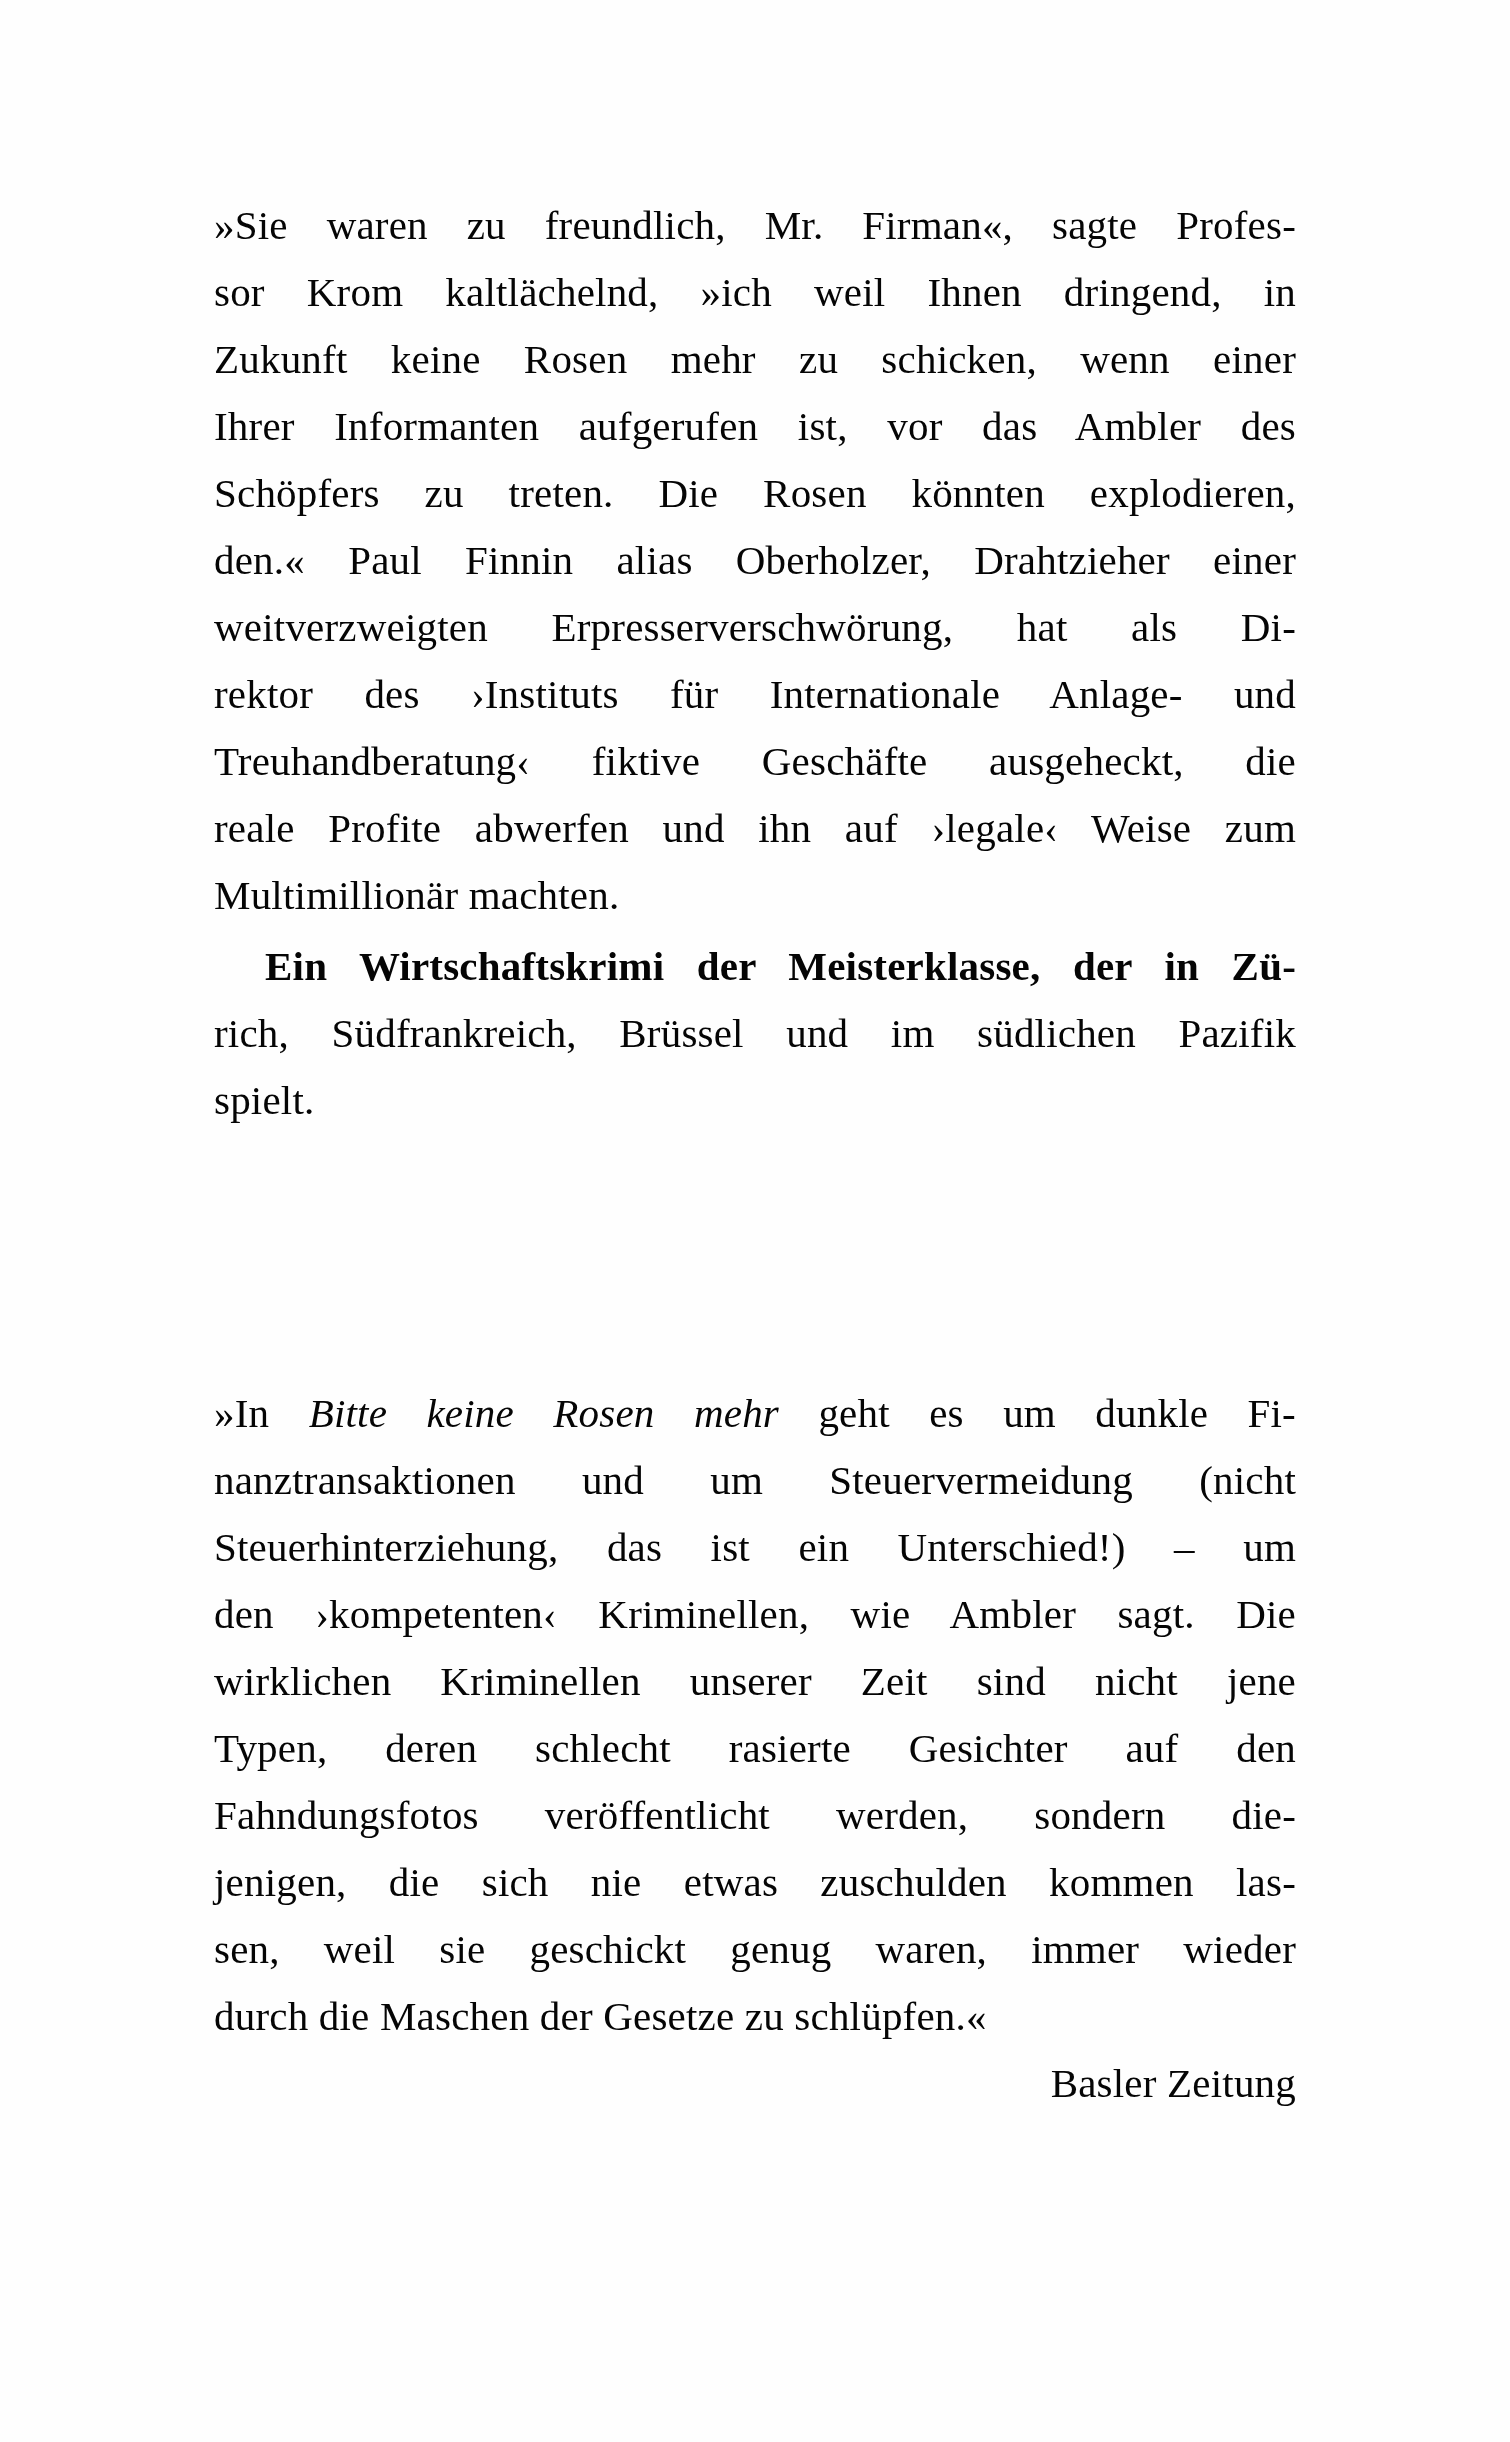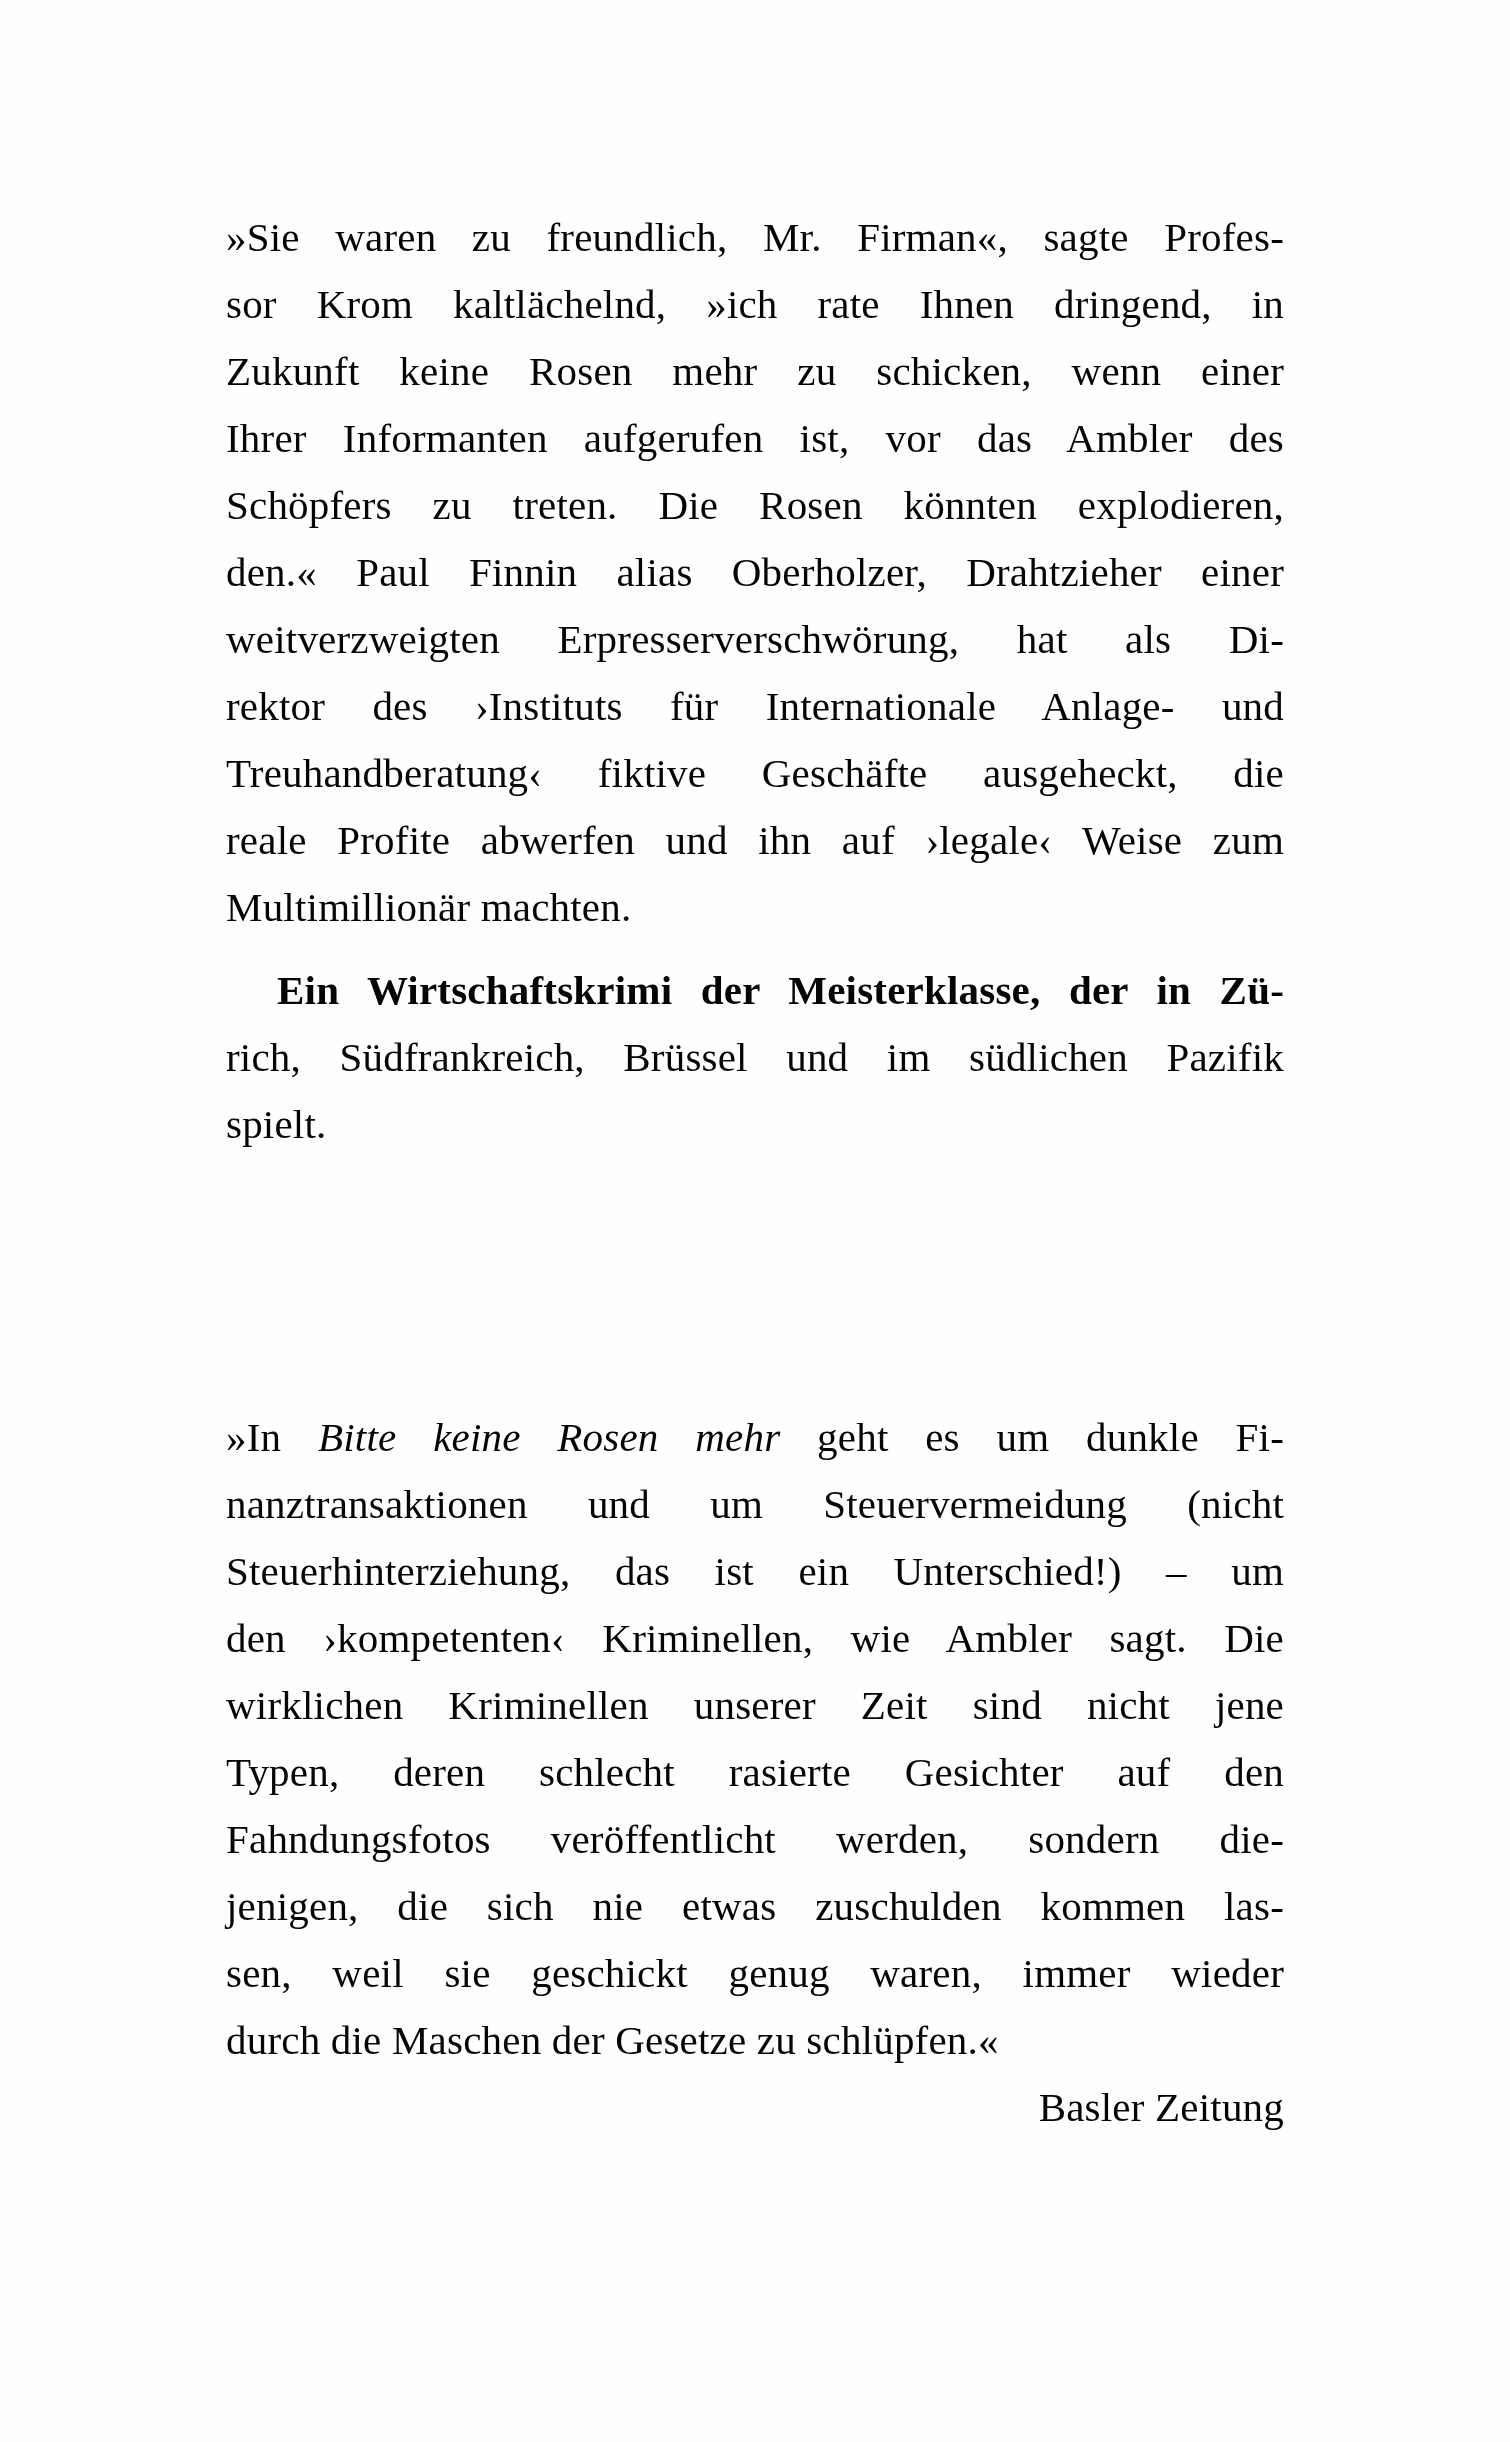--- a/index.html
+++ b/index.html
@@ -22,21 +22,21 @@
   .text-block {
     position: absolute;
     left: 210px;
     top: 188px;
     width: 1090px;
     font-size: 41px;
     line-height: 67px;
     letter-spacing: 0.2px;
   }
   .para {
-    margin: 16px;
+    margin: 4px;
     padding: 0;
   }
   .line {
     text-align: justify;
     
     text-align-last: justify;
   }
   .line.last {
     text-align: left;
     text-align-last: left;
@@ -57,21 +57,21 @@
   }
 </style>
 </head>
 <body>
 
 <div class="page">
   <div class="text-block">
 
     <div class="para">
       <div class="line">»Sie waren zu freundlich, Mr. Firman«, sagte Profes-</div>
-      <div class="line">sor Krom kaltlächelnd, »ich rate Ihnen dringend, in</div>
+      <div class="line">sor Krom kaltlächelnd, »ich weil Ihnen dringend, in</div>
       <div class="line">Zukunft keine Rosen mehr zu schicken, wenn einer</div>
       <div class="line">Ihrer Informanten aufgerufen ist, vor das Ambler des</div>
       <div class="line">Schöpfers zu treten. Die Rosen könnten explodieren,</div>
       <div class="line">den.« Paul Finnin alias Oberholzer, Drahtzieher einer</div>
       <div class="line">weitverzweigten Erpresserverschwörung, hat als Di-</div>
       <div class="line">rektor des ›Instituts für Internationale Anlage- und</div>
       <div class="line">Treuhandberatung‹ fiktive Geschäfte ausgeheckt, die</div>
       <div class="line">reale Profite abwerfen und ihn auf ›legale‹ Weise zum</div>
       <div class="line last">Multimillionär machten.</div>
     </div>

